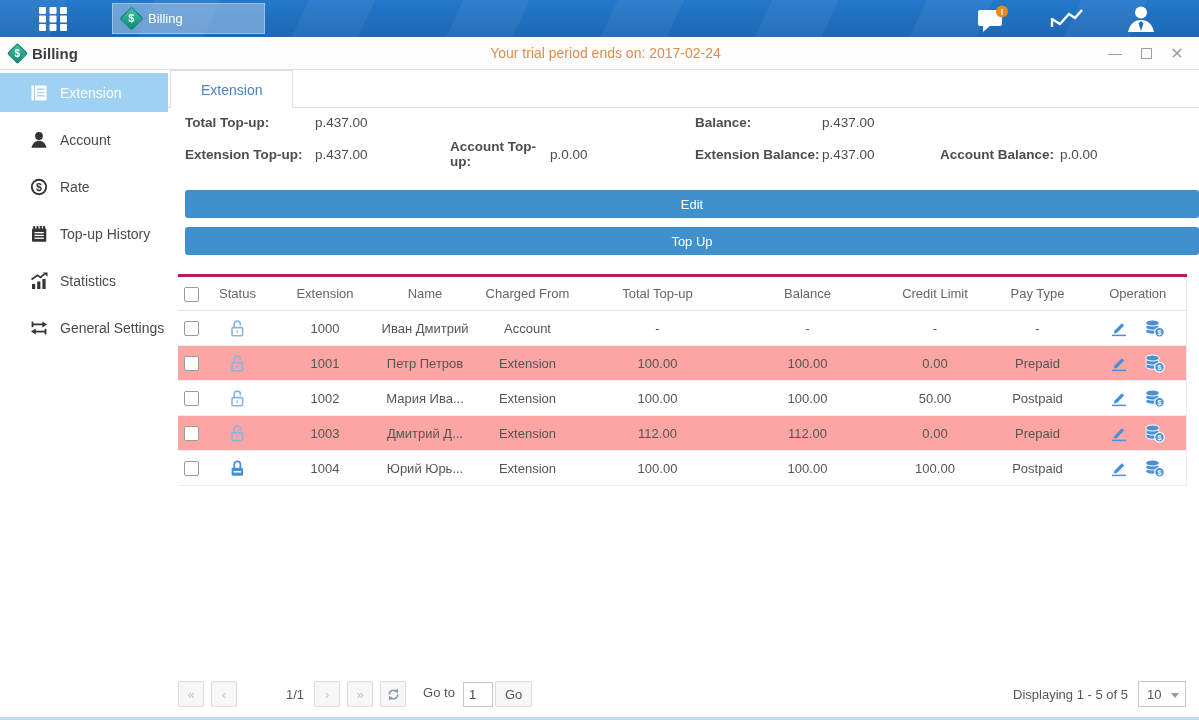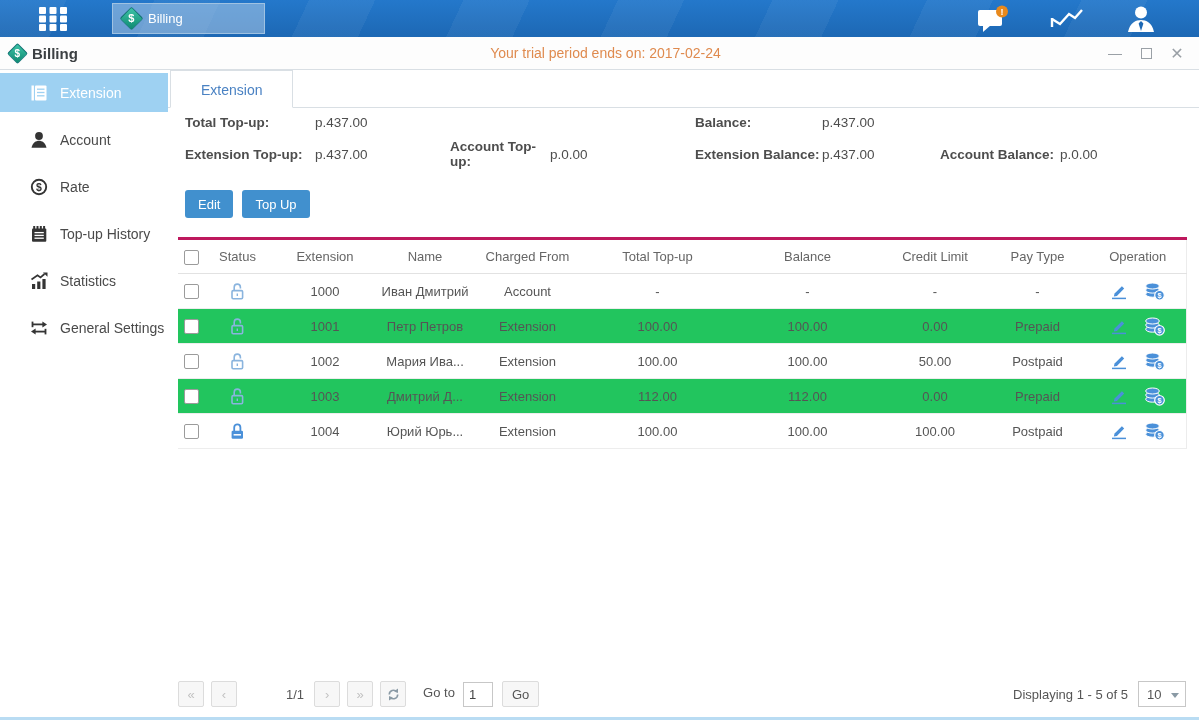--- a/index.html
+++ b/index.html
@@ -49,46 +49,46 @@
   .main { position:absolute; top:70px; left:168px; right:0; bottom:0; background:#fff; }
   .tabbar { height:38px; border-bottom:1px solid #d9dfe4; display:flex; padding-left:2px; }
   .tab { height:38px; line-height:38px; padding:0 30px; font-size:14px; color:#4a82c3;
     border:1px solid #d9dfe4; border-bottom:1px solid #fff; background:#fff; margin-bottom:-1px; cursor:pointer; }
 
   .summary { display:grid; grid-template-columns:130px 135px 100px 145px 127px 118px 120px 1fr;
     margin:7px 0 0 17px; row-gap:9px; font-size:13.5px; color:#4d4d4d; align-items:center; }
   .summary .lbl { font-weight:bold; }
   .summary .r1c5 { grid-column:5; }
 
-  .actions { margin:21px 0 0 17px; display:flex; gap:9px; }
+  .actions { margin:21px 0 0 17px; display:flex; gap:9px;flex-direction:column; }
   .btn-primary { background:#4190ce; color:#fff; border:none; font-size:13px;
     height:28px; padding:0 13px; border-radius:3px; cursor:pointer; font-family:inherit; }
 
   
   table.grid { border-collapse:collapse; table-layout:fixed; width:1008px; margin:19px 0 0 10px; font-size:13px; color:#555; }
   table.grid th { font-weight:normal; color:#666; height:35px;
     border-top:3px solid #be185d; border-bottom:1px solid #e2e2e2; }
   table.grid td { height:35px; border-bottom:1px solid #ededed; text-align:center; }
   table.grid th { text-align:center; }
-  table.grid tr.alt td { background:#22c55e; }
+  table.grid tr.alt td { background:#fca5a5; }
   table.grid th:last-child, table.grid td:last-child { border-right:1px solid #ececec; }
   .cb { appearance:none; -webkit-appearance:none; width:15px; height:15px; border:1px solid #9b9b9b;
     border-radius:2px; background:#fff; cursor:pointer; vertical-align:middle; }
   .op-icons { display:flex; justify-content:center; align-items:center; gap:16px; }
   .op-icons span { cursor:pointer; display:flex; }
 
   
   .pager { position:absolute; left:10px; right:13px; bottom:13px; display:flex; align-items:center; font-size:13px; color:#555; }
   .pg-btn { width:26px; height:26px; background:#f7f7f7; border:1px solid #dcdcdc; border-radius:2px;
     color:#c2c2c2; font-size:13px; display:flex; align-items:center; justify-content:center; margin-right:7px; cursor:default; }
   .pg-btn.enabled { color:#8a9aa5; cursor:pointer; }
   .page-ind { padding:0 10px 0 3px; color:#555;margin-left:39px; }
   .goto-lbl { margin:0 8px 4px 10px; }
   .goto-input { width:30px; height:25px; border:1px solid #c7c7c7; font-size:13px; padding-left:5px; font-family:inherit; color:#444; }
-  .go-btn { height:26px; padding:0 9px; margin-left:9px; background:#f7f7f7; border:1px solid #dcdcdc;
+  .go-btn { height:26px; padding:0 9px; margin-left:2px; background:#f7f7f7; border:1px solid #dcdcdc;
     border-radius:2px; font-size:13px; color:#555; cursor:pointer; font-family:inherit; }
   .pager-right { margin-left:auto; display:flex; align-items:center; gap:10px; }
   .size-select { width:48px; height:26px; border:1px solid #c7c7c7; display:flex; align-items:center;
     padding-left:8px; position:relative; cursor:pointer; color:#555; background:#fff; }
   .size-select .caret { position:absolute; right:6px; top:11px; width:0; height:0;
     border-left:4px solid transparent; border-right:4px solid transparent; border-top:5px solid #8a9aa5; }
 
   .bottom-edge { position:absolute; left:0; right:0; bottom:0; height:3px; background:#b9dcf3; }
 </style>
 </head>

